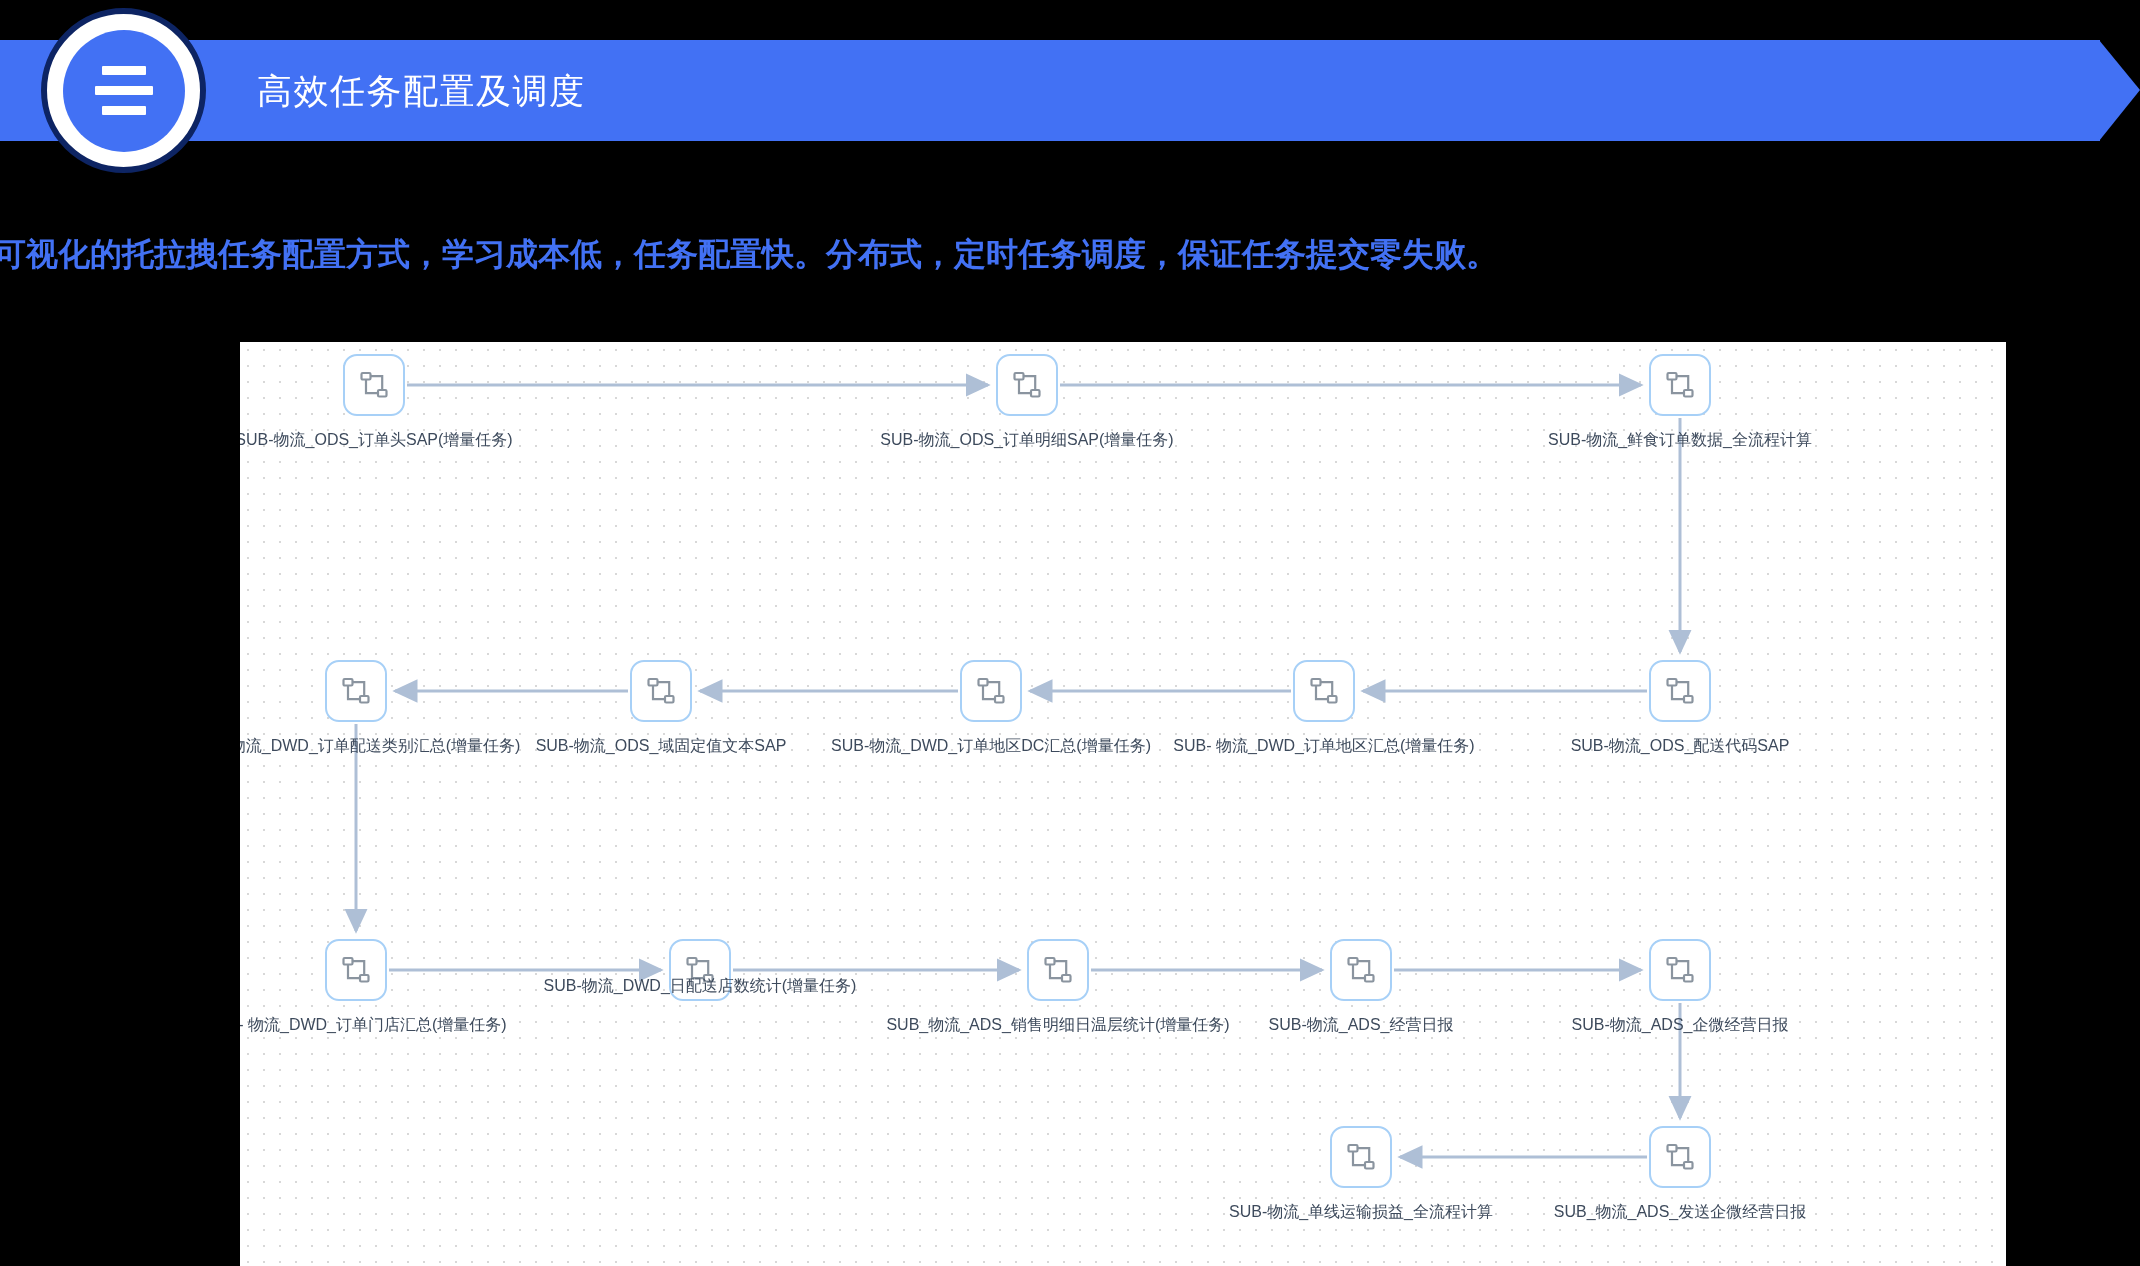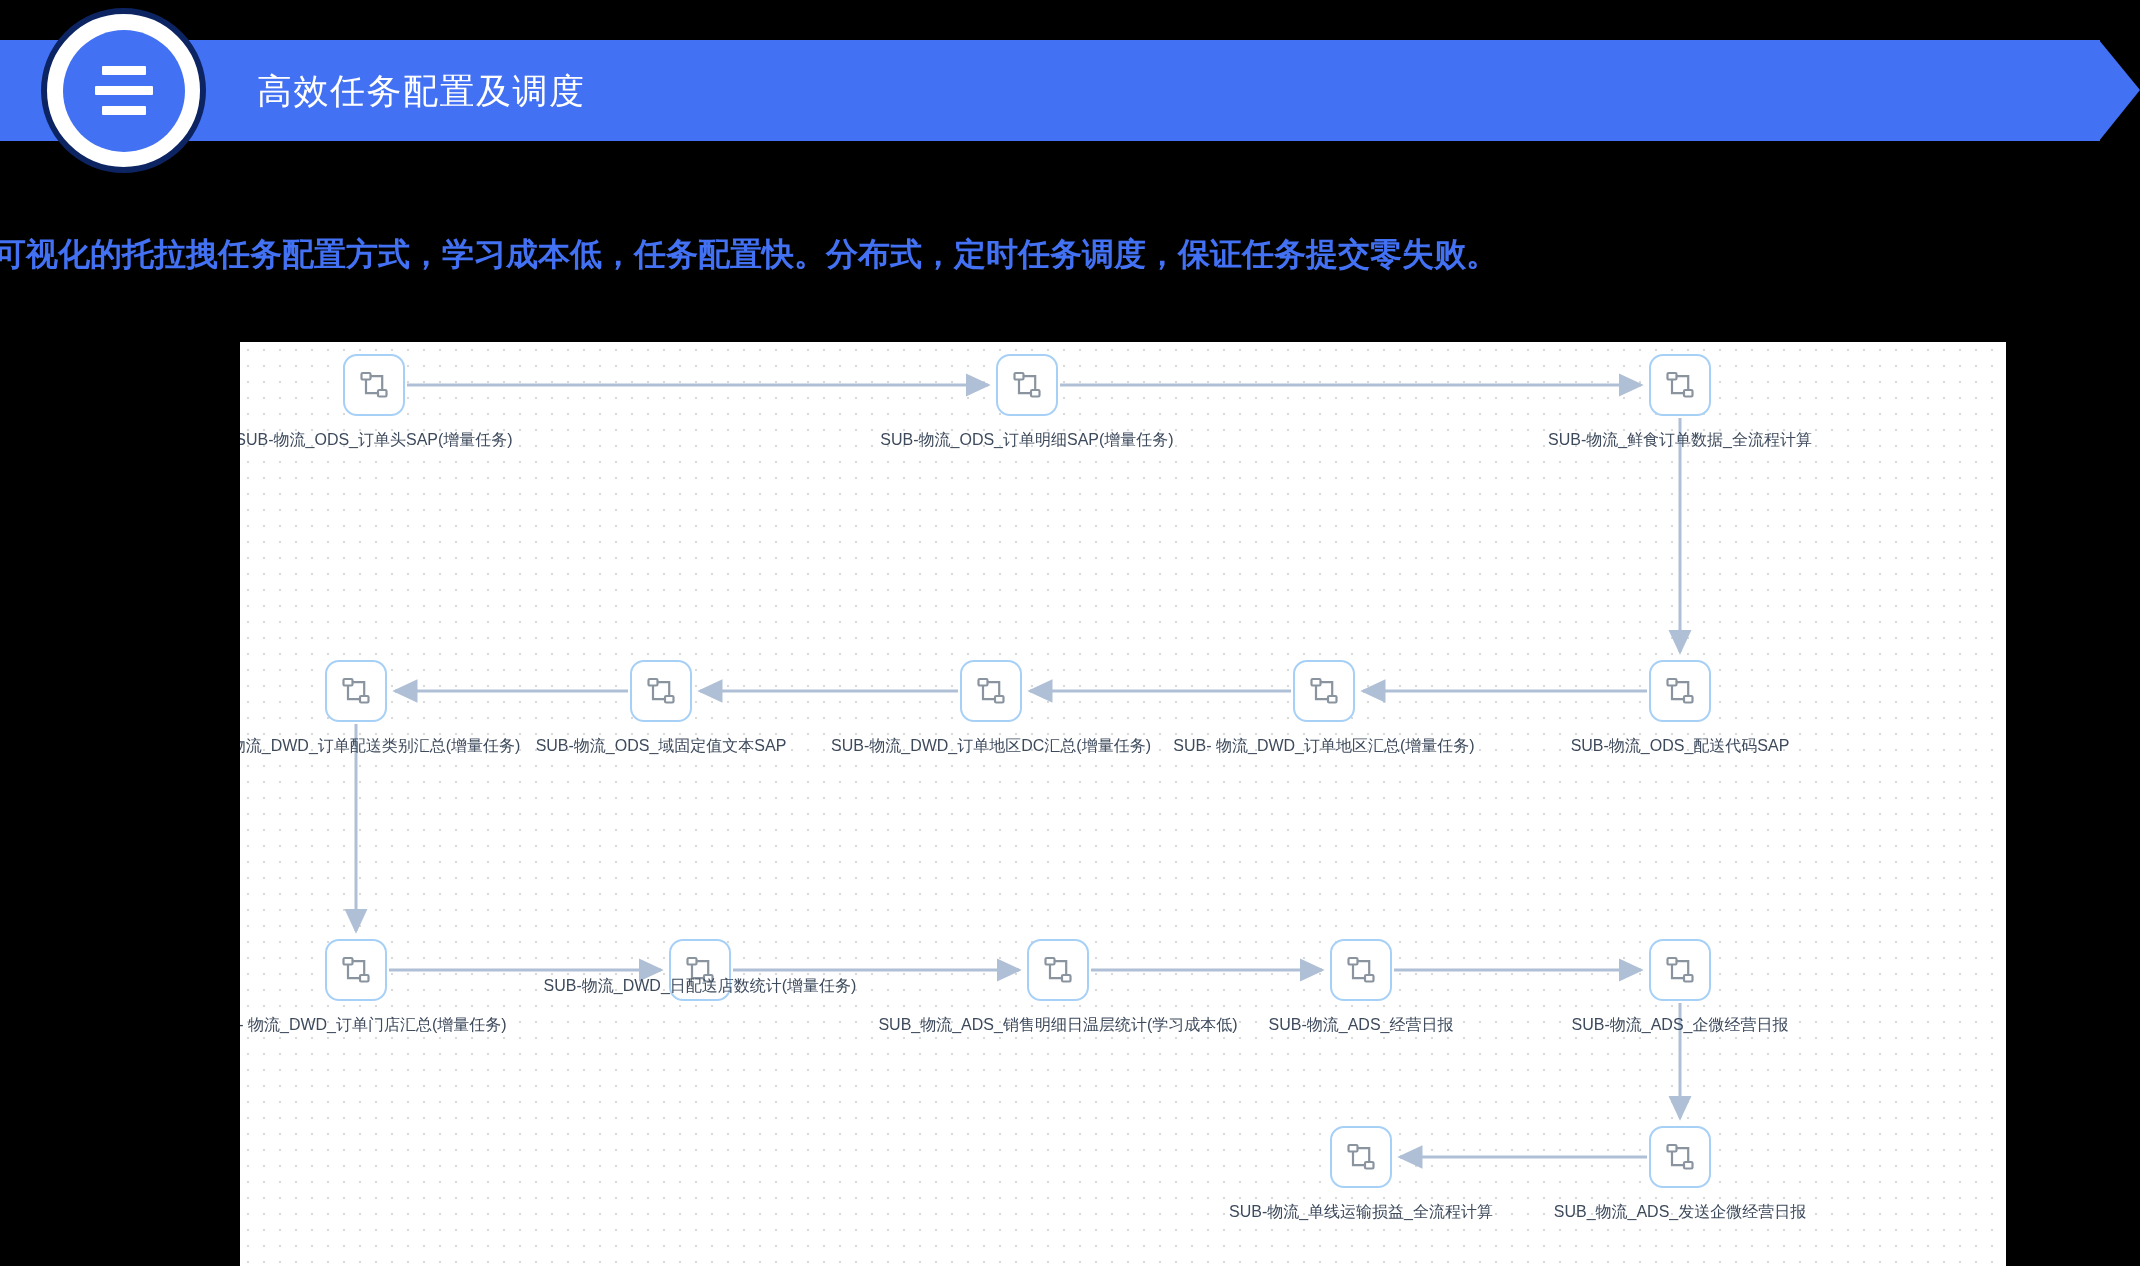--- a/index.html
+++ b/index.html
@@ -293,21 +293,21 @@
       <div class="node" style="left: 787px; top: 597px;">
         <span>
           <svg width="30" height="30" viewBox="0 0 30 30">
             <rect x="2.5" y="3" width="9" height="6.5" rx="1.2" fill="none" stroke="#8a949f" stroke-width="2.2"></rect>
             <rect x="19" y="20" width="8.5" height="6.5" rx="1.2" fill="none" stroke="#8a949f" stroke-width="2.2"></rect>
             <path d="M7 9.5 L7 23.2 L19 23.2" fill="none" stroke="#8a949f" stroke-width="2.2"></path>
             <path d="M11.5 6.2 L23.2 6.2 L23.2 20" fill="none" stroke="#8a949f" stroke-width="2.2"></path>
           </svg>
         </span>
       </div>
-      <div class="node-label" style="left: 818px; top: 673px;">SUB_物流_ADS_销售明细日温层统计(学习成本低)</div>
+      <div class="node-label" style="left: 818px; top: 673px;">SUB_物流_ADS_销售明细日温层统计(增量任务)</div>
       <div class="node" style="left: 1090px; top: 597px;">
         <span>
           <svg width="30" height="30" viewBox="0 0 30 30">
             <rect x="2.5" y="3" width="9" height="6.5" rx="1.2" fill="none" stroke="#8a949f" stroke-width="2.2"></rect>
             <rect x="19" y="20" width="8.5" height="6.5" rx="1.2" fill="none" stroke="#8a949f" stroke-width="2.2"></rect>
             <path d="M7 9.5 L7 23.2 L19 23.2" fill="none" stroke="#8a949f" stroke-width="2.2"></path>
             <path d="M11.5 6.2 L23.2 6.2 L23.2 20" fill="none" stroke="#8a949f" stroke-width="2.2"></path>
           </svg>
         </span>
       </div>

